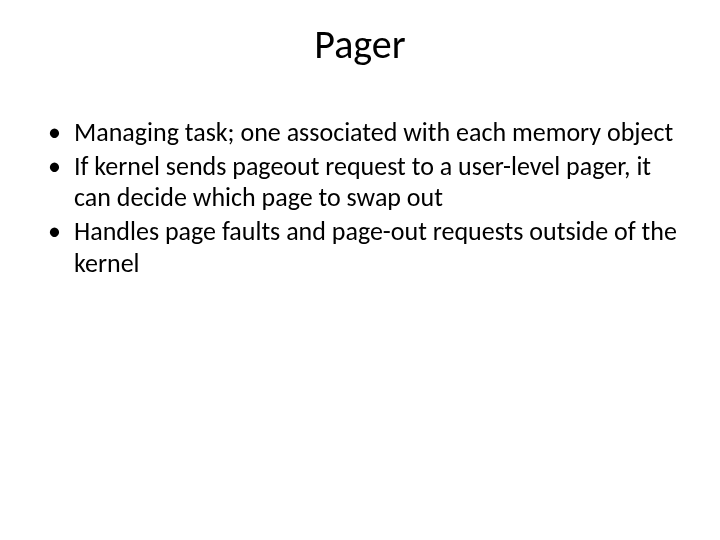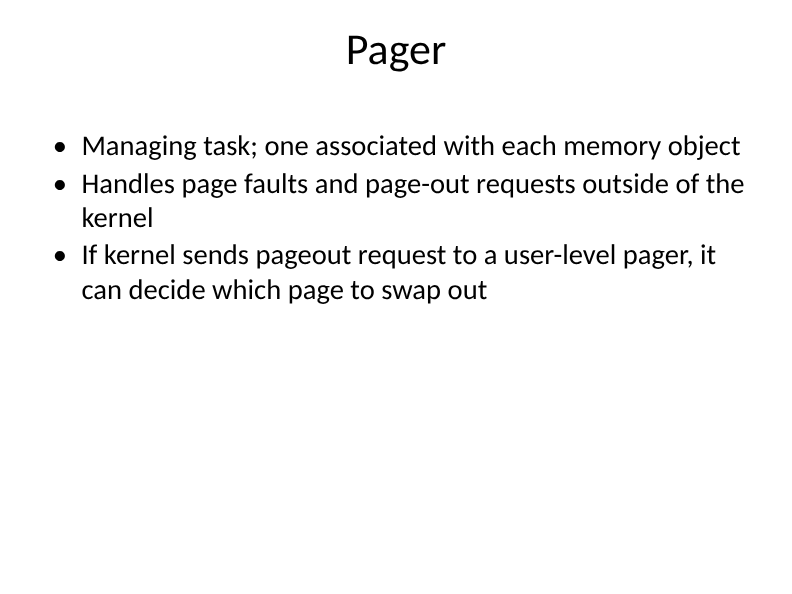--- a/index.html
+++ b/index.html
@@ -48,16 +48,16 @@
       font-size: 26px;
     }
   </style>
 </head>
 <body>
 
 <div class="slide">
   <h1 class="title">Pager</h1>
   <ul class="bullets">
     <li>Managing task; one associated with each memory object</li>
+    <li>If kernel sends pageout request to a user-level pager, it can decide which page to swap out</li>
     <li>Handles page faults and page-out requests outside of the kernel</li>
-    <li>If kernel sends pageout request to a user-level pager, it can decide which page to swap out</li>
   </ul>
 </div>
 
 </body></html>

